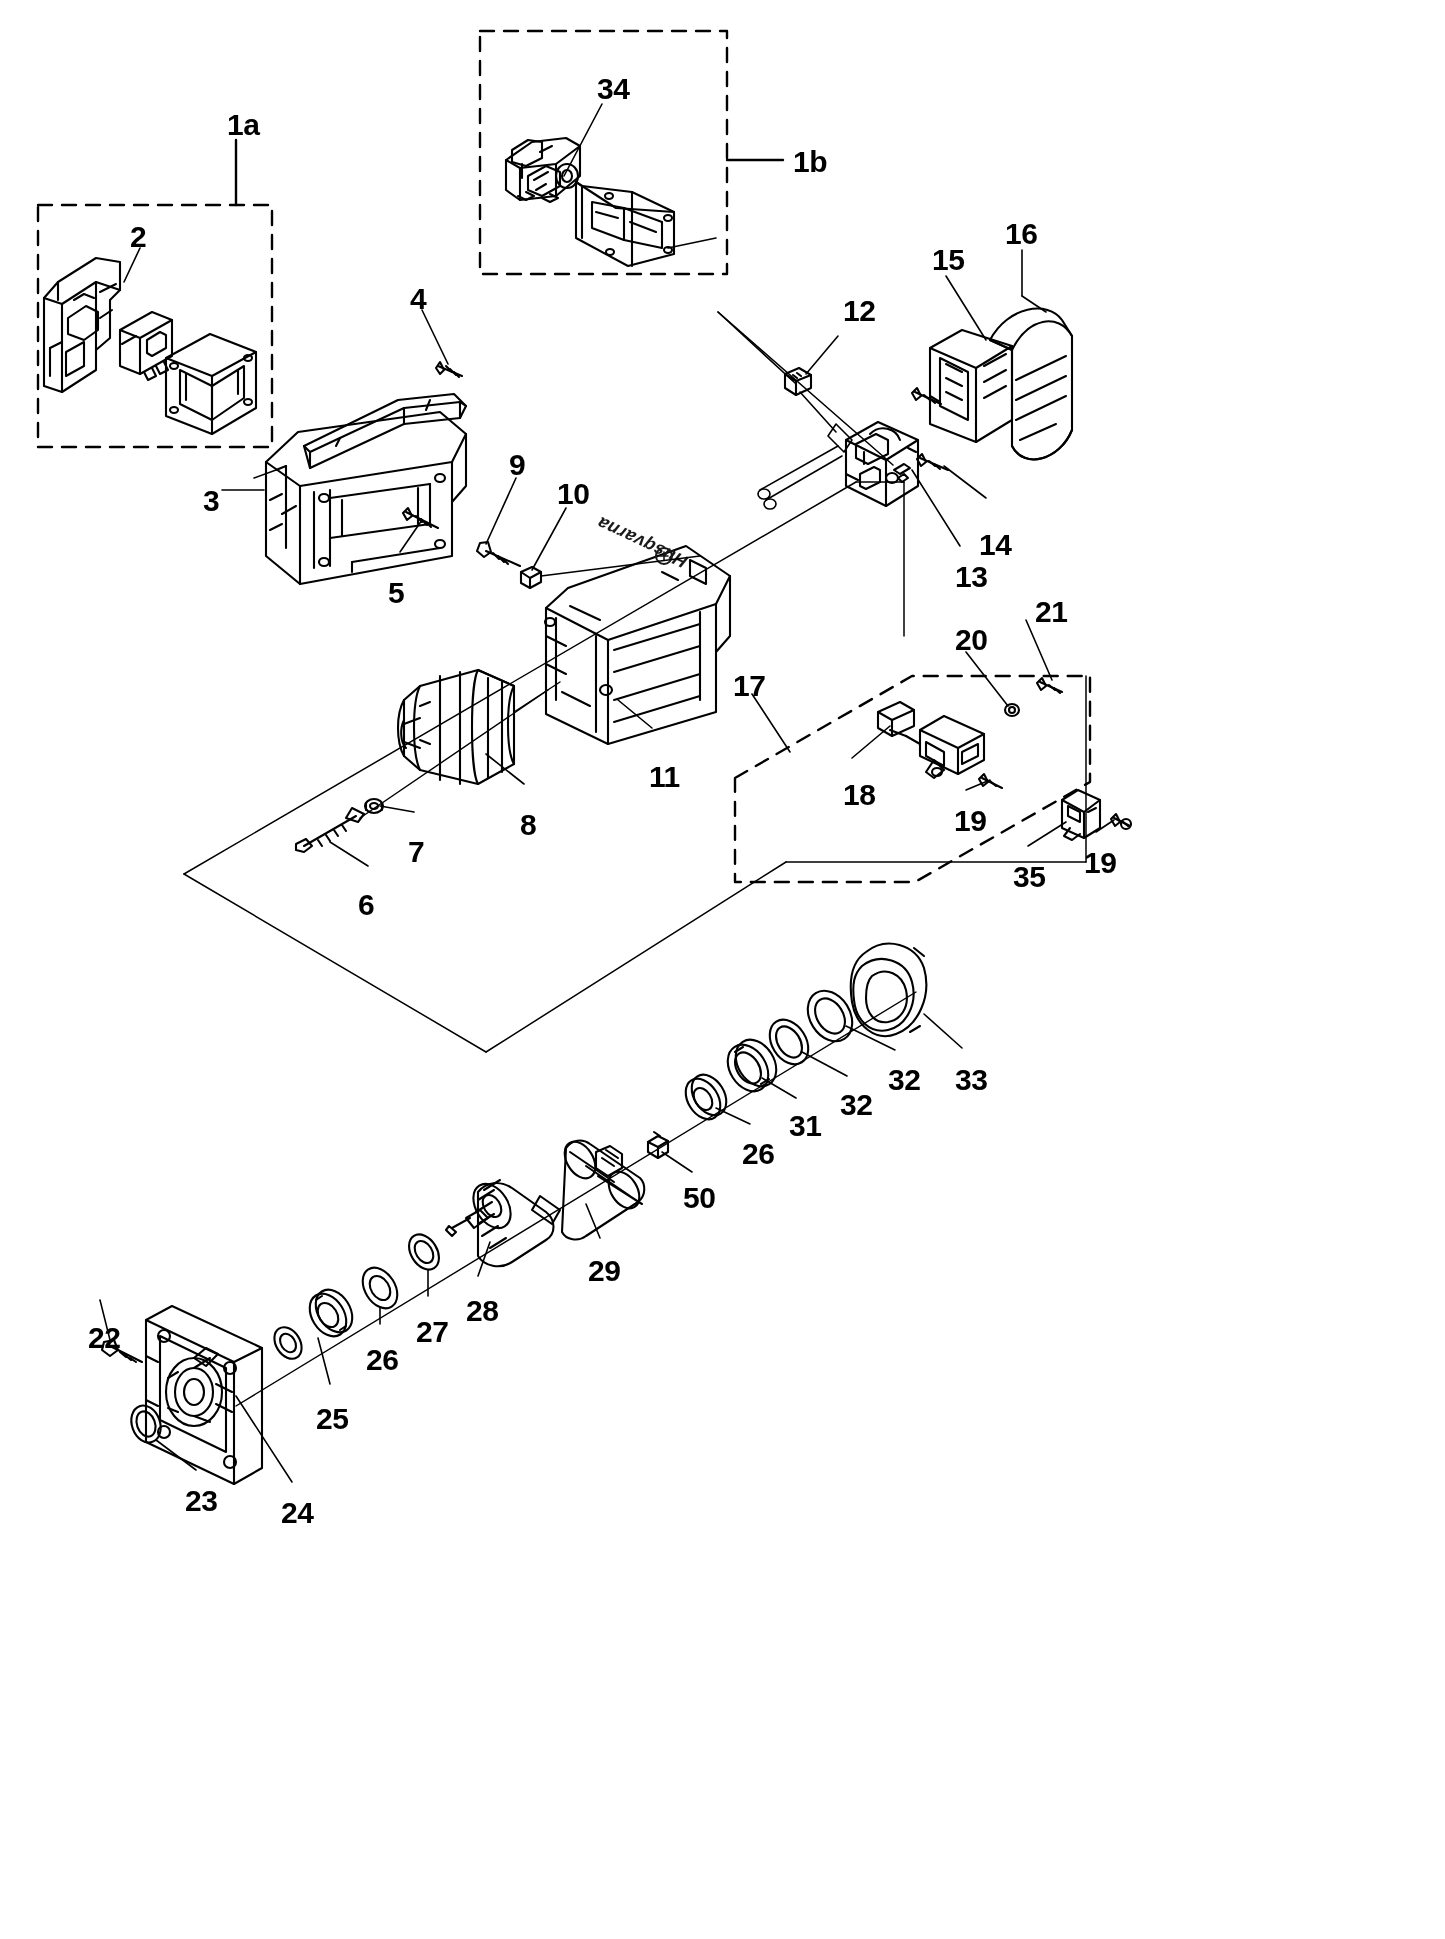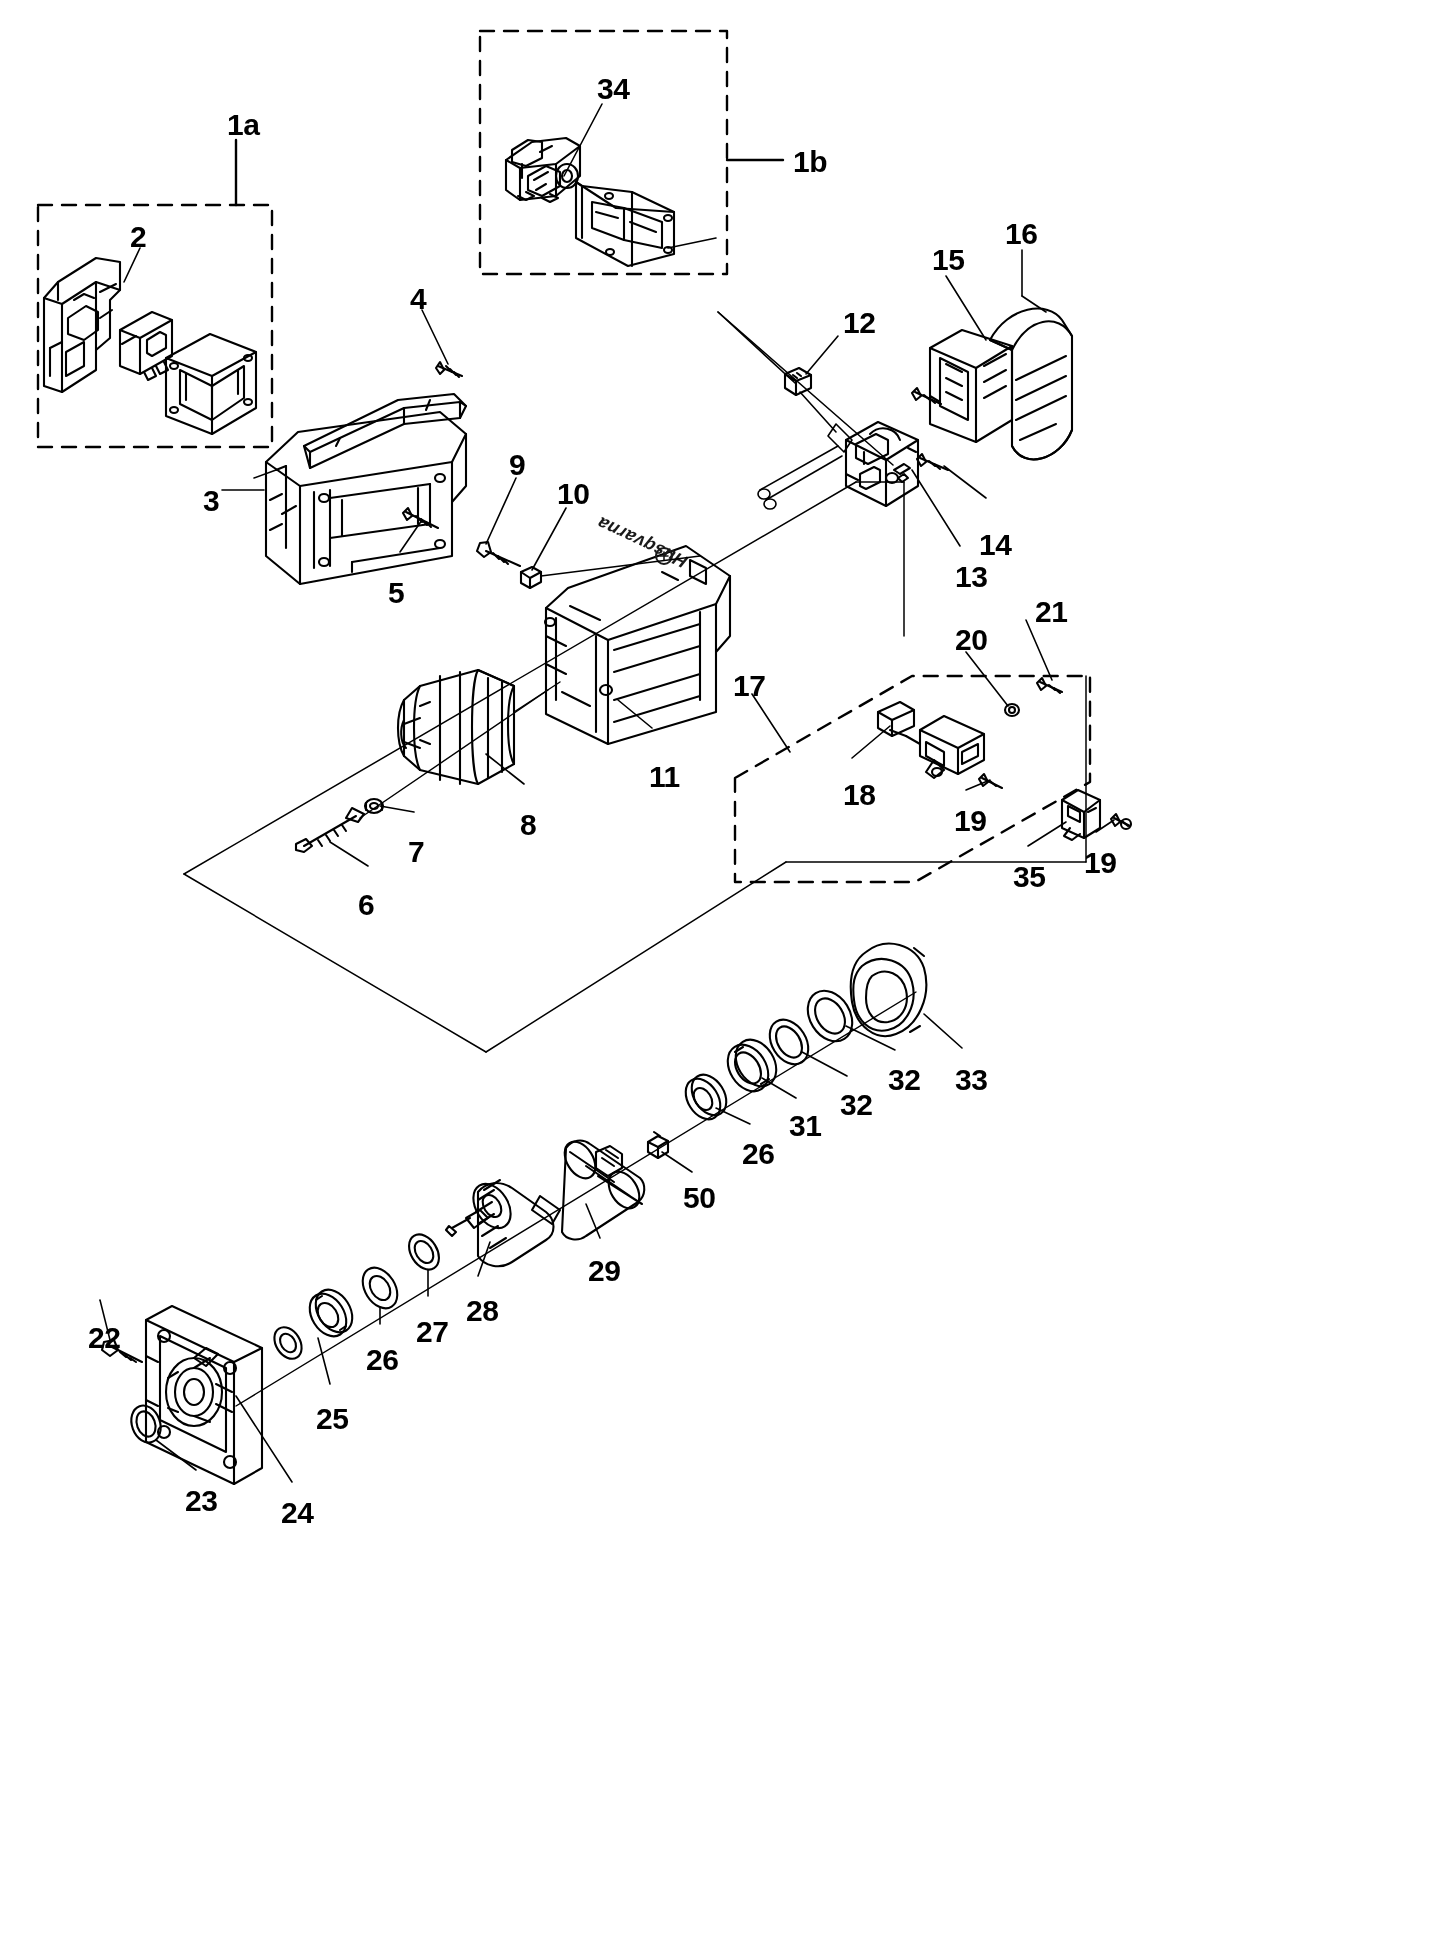--- a/index.html
+++ b/index.html
@@ -530,21 +530,21 @@
 <div class="lbl" style="left:597px;top:74px;">34</div>
 <div class="lbl" style="left:203px;top:486px;">3</div>
 <div class="lbl" style="left:410px;top:284px;">4</div>
 <div class="lbl" style="left:388px;top:578px;">5</div>
 <div class="lbl" style="left:358px;top:890px;">6</div>
 <div class="lbl" style="left:408px;top:837px;">7</div>
 <div class="lbl" style="left:520px;top:810px;">8</div>
 <div class="lbl" style="left:509px;top:450px;">9</div>
 <div class="lbl" style="left:557px;top:479px;">10</div>
 <div class="lbl" style="left:649px;top:762px;">11</div>
-<div class="lbl" style="left:843px;top:308px;">12</div>
+<div class="lbl" style="left:843px;top:296px;">12</div>
 <div class="lbl" style="left:955px;top:562px;">13</div>
 <div class="lbl" style="left:979px;top:515px;margin-top:15px;">14</div>
 <div class="lbl" style="left:932px;top:245px;">15</div>
 <div class="lbl" style="left:1005px;top:219px;">16</div>
 <div class="lbl" style="left:733px;top:671px;">17</div>
 <div class="lbl" style="left:843px;top:780px;">18</div>
 <div class="lbl" style="left:954px;top:806px;">19</div>
 <div class="lbl" style="left:1084px;top:848px;">19</div>
 <div class="lbl" style="left:955px;top:625px;">20</div>
 <div class="lbl" style="left:1007px;top:597px;margin-left:28px;">21</div>

